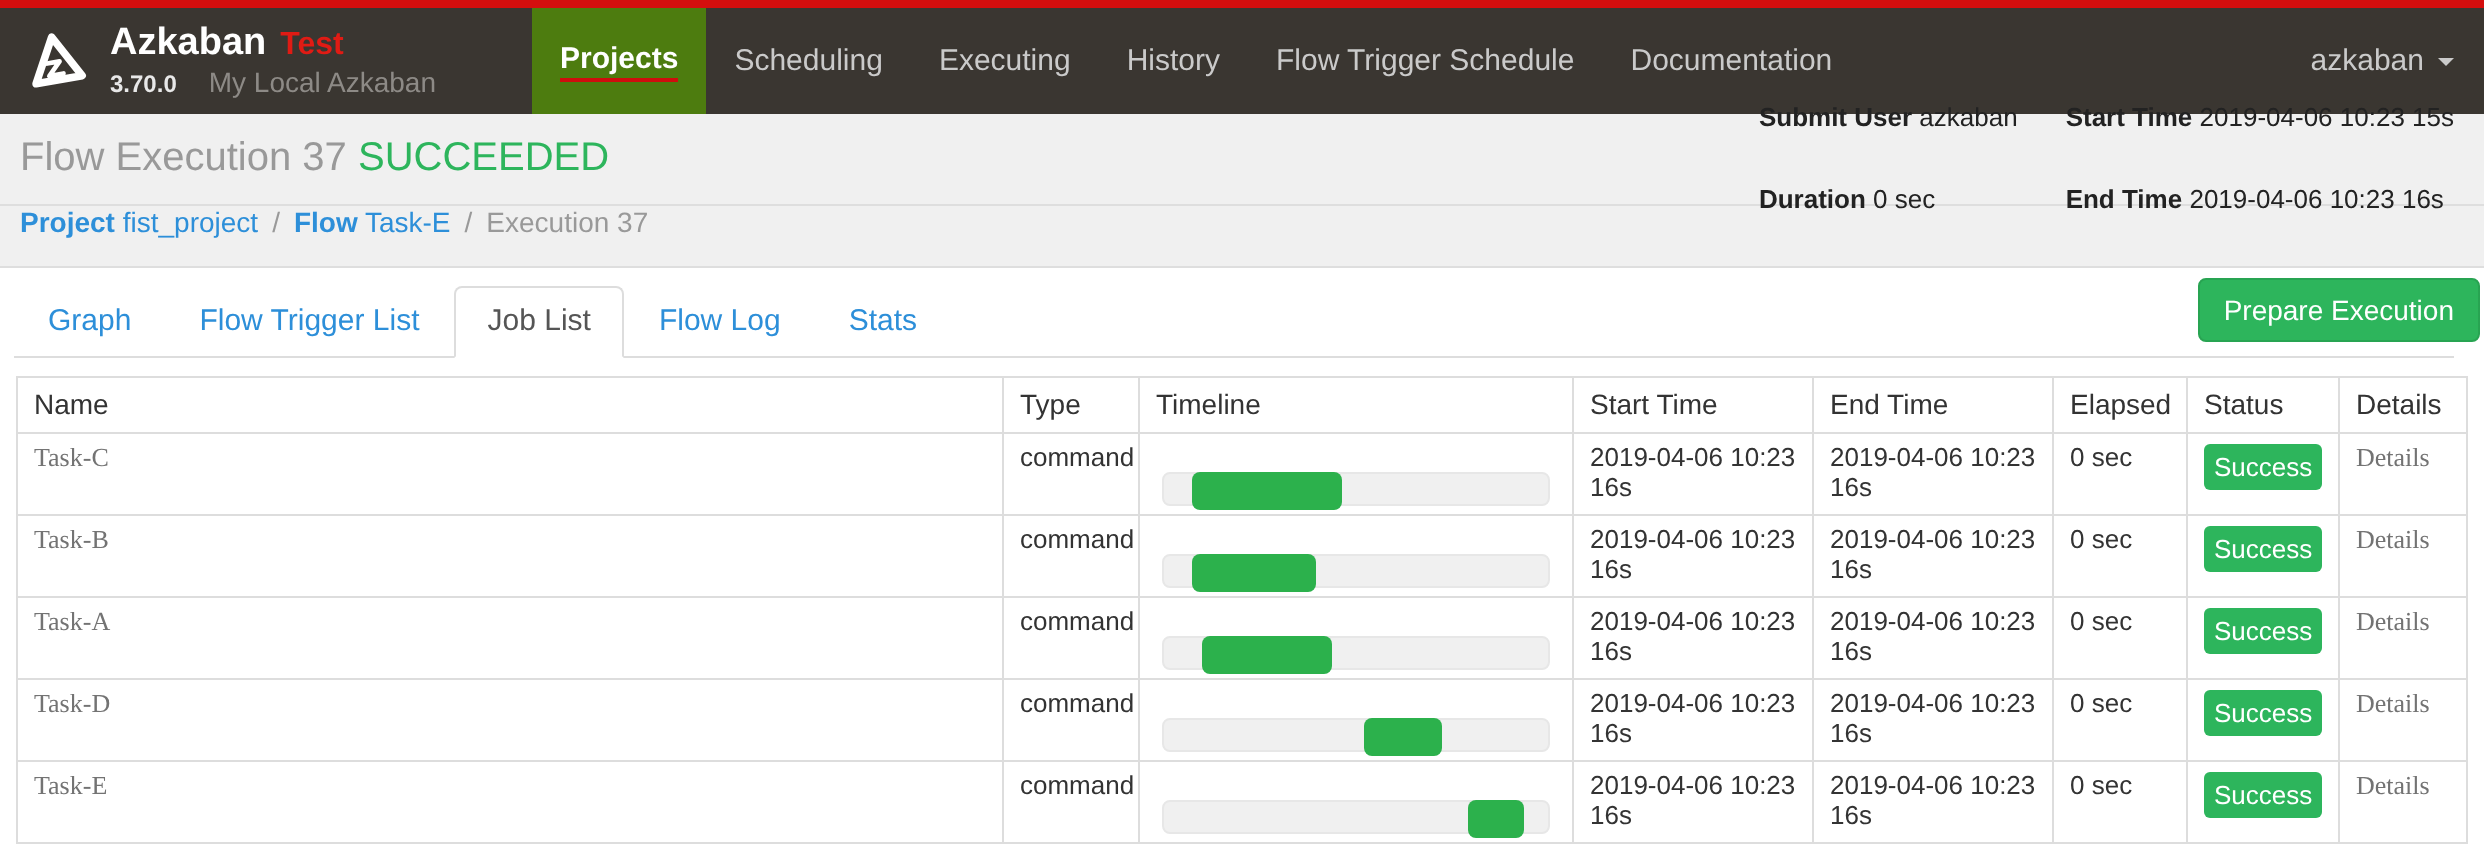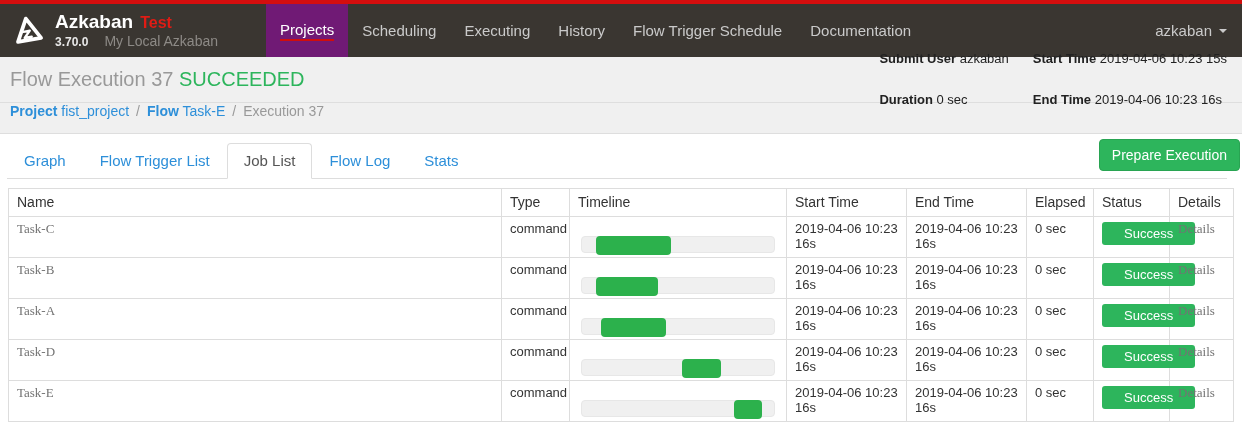--- a/index.html
+++ b/index.html
@@ -15,21 +15,21 @@
   .brand-lines { display:flex; flex-direction:column; line-height:1.15; }
   .brand-row1 { display:flex; align-items:baseline; gap:7px; }
   .brand-name { color:#fff; font-size:19px; font-weight:bold; }
   .brand-env  { color:#e01b14; font-size:16px; font-weight:bold; }
   .brand-row2 { display:flex; gap:16px; align-items:baseline; }
   .brand-version { color:#e8e8e8; font-size:12px; font-weight:bold; }
   .brand-label { color:#8d8a86; font-size:14px; }
   .nav-items { display:flex; align-items:stretch; }
   .nav-item { display:flex; align-items:center; padding:0 14px; color:#cacaca;
               font-size:15px; cursor:pointer; }
-  .nav-item.active { background:#701a75; color:#fff; font-weight:normal; }
+  .nav-item.active { background:#4d7c0f; color:#fff; font-weight:bold; }
   .nav-item.active span { border-bottom:2px solid #cf0d0d; padding-bottom:1px; }
   .navbar-user { margin-left:auto; display:flex; align-items:center; gap:7px;
                  color:#cacaca; font-size:15px; cursor:pointer; }
   .caret { width:0; height:0; border-left:4px solid transparent;
            border-right:4px solid transparent; border-top:4px solid #cacaca; }
 
   
   .page-header { background:#f0f0f0; border-bottom:1px solid #dedede; height:46px;
                  display:flex; align-items:center; padding:0 15px 0 10px; }
   .flow-title { font-size:20px; color:#999; }
@@ -67,21 +67,21 @@
   .job-table th { font-size:14px; font-weight:normal; padding:5px 8px; height:28px; }
   .job-table td { height:41px; }
   .job-link, .details-link { color:#737373; cursor:pointer;font-family:Liberation Serif, serif; }
   .cell-type { color:#333; }
   .cell-timeline { padding:0 3px; }
   .track { position:relative; margin:15px 3px 0; height:17px; background:#f0f0f0;
            border:1px solid #e7e7e7; border-radius:4px; }
   .tbar { position:absolute; top:-1px; height:19px; background:#2cb14c;
           border-radius:4px; }
   .badge-success { display:inline-block; background:#2db55c; color:#fff;
-                   padding:4px 22px; border-radius:3px; font-size:13px; margin-top:1px; }
+                   padding:4px 5px; border-radius:3px; font-size:13px; margin-top:1px; }
 </style>
 </head>
 <body>
 
 <div class="navbar">
   <div class="brand">
     <svg class="brand-logo" viewBox="0 0 40 40">
       <g transform="rotate(-10 20 20)">
         <path d="M20 6 L33 30 L7 30 Z" fill="none" stroke="#fff" stroke-width="4.2" stroke-linejoin="round"></path>
         <path d="M15 20 L22 20 L15 27 L23 27" fill="none" stroke="#fff" stroke-width="2.6" stroke-linecap="round" stroke-linejoin="round"></path>

